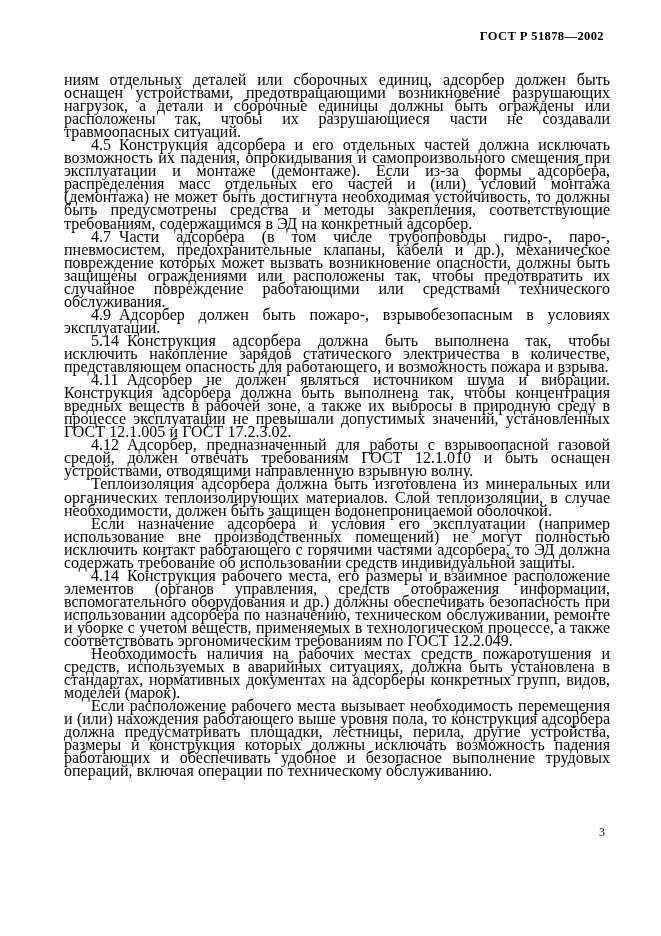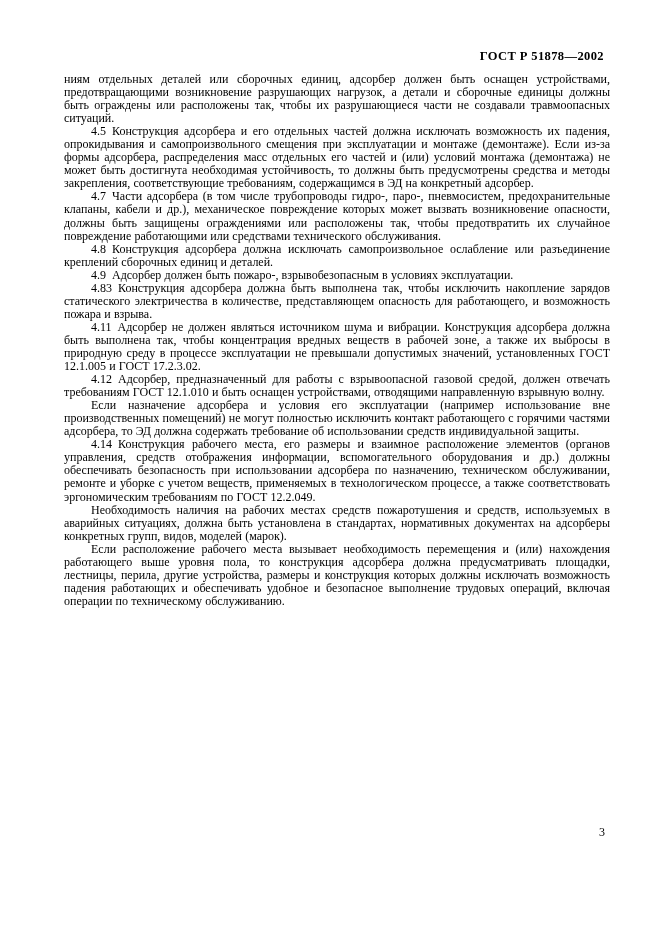--- a/index.html
+++ b/index.html
@@ -11,35 +11,35 @@
     position: relative;
     width: 661px;
     height: 936px;
     background: #ffffff;
     color: #000000;
     font-family: "Liberation Serif", "DejaVu Serif", serif;
     overflow: hidden;
   }
   .running-header {
     position: absolute;
-    top: 49px;
+    top: 29px;
     left: 64px;
     width: 540px;
     text-align: right;
     font-weight: 700;
     font-size: 12.5px;
     letter-spacing: 0.4px;
     white-space: nowrap;
   }
   .body-text {
     position: absolute;
     top: 73px;
     left: 64px;
     width: 546px;
-    font-size: 12px;
+    font-size: 16px;
     line-height: 13.05px;
     text-align: justify;
     word-spacing: 0.2px;
   }
   .body-text p {
     margin: 0;
     padding: 0;
     text-indent: 27px;
   }
   .body-text p.no-indent {
@@ -62,25 +62,25 @@
 
 <div class="page">
   <div class="running-header">
     <span>ГОСТ Р 51878—2002</span>
   </div>
 
   <div class="body-text" id="paragraphs-container">
       <p class="no-indent">ниям отдельных деталей или сборочных единиц, адсорбер должен быть оснащен устройствами, предотвращающими возникновение разрушающих нагрузок, а детали и сборочные единицы должны быть ограждены или расположены так, чтобы их разрушающиеся части не создавали травмоопасных ситуаций.</p>
       <p class="">4.5 Конструкция адсорбера и его отдельных частей должна исключать возможность их падения, опрокидывания и самопроизвольного смещения при эксплуатации и монтаже (демонтаже). Если из-за формы адсорбера, распределения масс отдельных его частей и (или) условий монтажа (демонтажа) не может быть достигнута необходимая устойчивость, то должны быть предусмотрены средства и методы закрепления, соответствующие требованиям, содержащимся в ЭД на конкретный адсорбер.</p>
       <p class="">4.7 Части адсорбера (в том числе трубопроводы гидро-, паро-, пневмосистем, предохранительные клапаны, кабели и др.), механическое повреждение которых может вызвать возникновение опасности, должны быть защищены ограждениями или расположены так, чтобы предотвратить их случайное повреждение работающими или средствами технического обслуживания.</p>
-      <p class="">4.8 Конструкция адсорбера должна исключать самопроизвольное ослабление или разъединение креплений сборочных единиц и деталей.</p>
       <p class="">4.9 Адсорбер должен быть пожаро-, взрывобезопасным в условиях эксплуатации.</p>
-      <p class="">4.83 Конструкция адсорбера должна быть выполнена так, чтобы исключить накопление зарядов статического электричества в количестве, представляющем опасность для работающего, и возможность пожара и взрыва.</p>
+      <p class="">5.14 Конструкция адсорбера должна быть выполнена так, чтобы исключить накопление зарядов статического электричества в количестве, представляющем опасность для работающего, и возможность пожара и взрыва.</p>
       <p class="">4.11 Адсорбер не должен являться источником шума и вибрации. Конструкция адсорбера должна быть выполнена так, чтобы концентрация вредных веществ в рабочей зоне, а также их выбросы в природную среду в процессе эксплуатации не превышали допустимых значений, установленных ГОСТ 12.1.005 и ГОСТ 17.2.3.02.</p>
       <p class="">4.12 Адсорбер, предназначенный для работы с взрывоопасной газовой средой, должен отвечать требованиям ГОСТ 12.1.010 и быть оснащен устройствами, отводящими направленную взрывную волну.</p>
+      <p class="">Теплоизоляция адсорбера должна быть изготовлена из минеральных или органических теплоизолирующих материалов. Слой теплоизоляции, в случае необходимости, должен быть защищен водонепроницаемой оболочкой.</p>
       <p class="">Если назначение адсорбера и условия его эксплуатации (например использование вне производственных помещений) не могут полностью исключить контакт работающего с горячими частями адсорбера, то ЭД должна содержать требование об использовании средств индивидуальной защиты.</p>
       <p class="">4.14 Конструкция рабочего места, его размеры и взаимное расположение элементов (органов управления, средств отображения информации, вспомогательного оборудования и др.) должны обеспечивать безопасность при использовании адсорбера по назначению, техническом обслуживании, ремонте и уборке с учетом веществ, применяемых в технологическом процессе, а также соответствовать эргономическим требованиям по ГОСТ 12.2.049.</p>
       <p class="">Необходимость наличия на рабочих местах средств пожаротушения и средств, используемых в аварийных ситуациях, должна быть установлена в стандартах, нормативных документах на адсорберы конкретных групп, видов, моделей (марок).</p>
       <p class="">Если расположение рабочего места вызывает необходимость перемещения и (или) нахождения работающего выше уровня пола, то конструкция адсорбера должна предусматривать площадки, лестницы, перила, другие устройства, размеры и конструкция которых должны исключать возможность падения работающих и обеспечивать удобное и безопасное выполнение трудовых операций, включая операции по техническому обслуживанию.</p>
     </div>
 
   <div class="page-number">
     <span>3</span>
   </div>
 </div>

